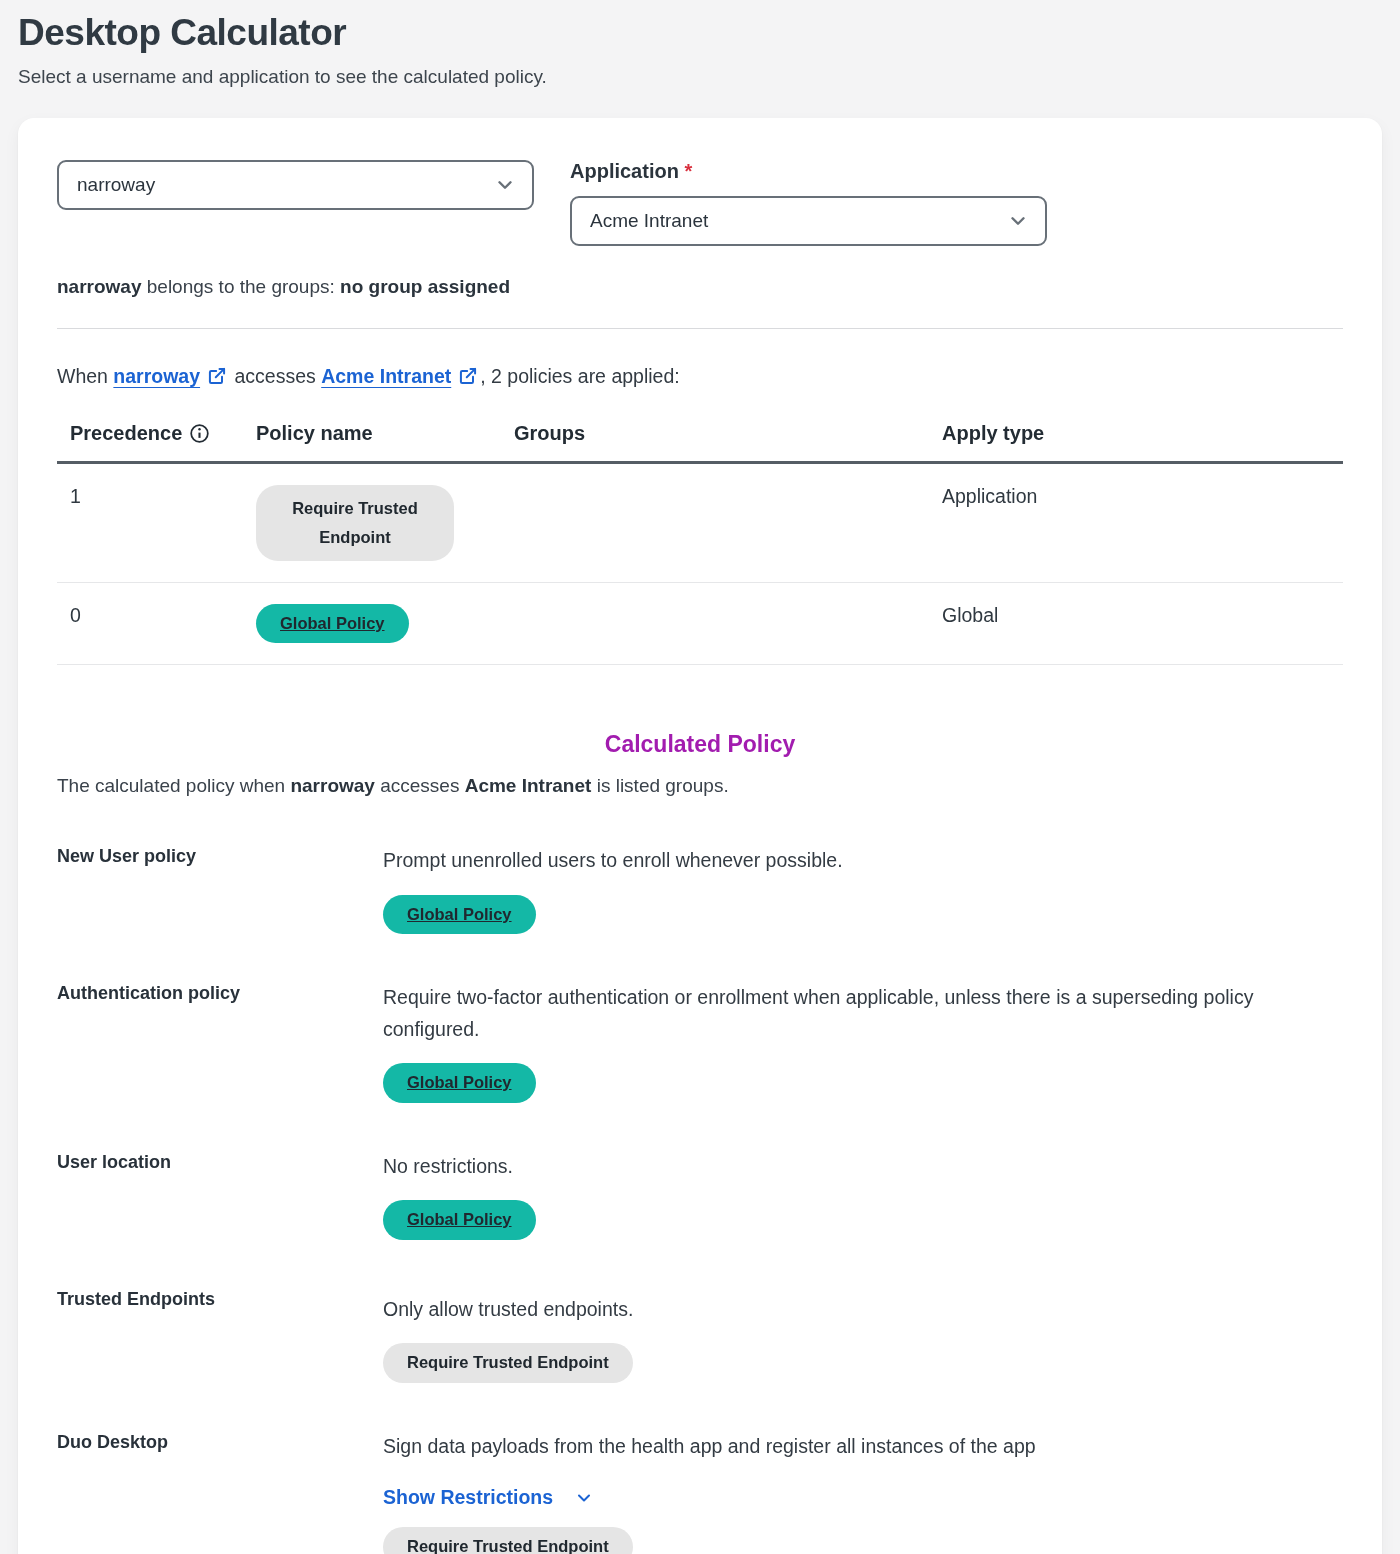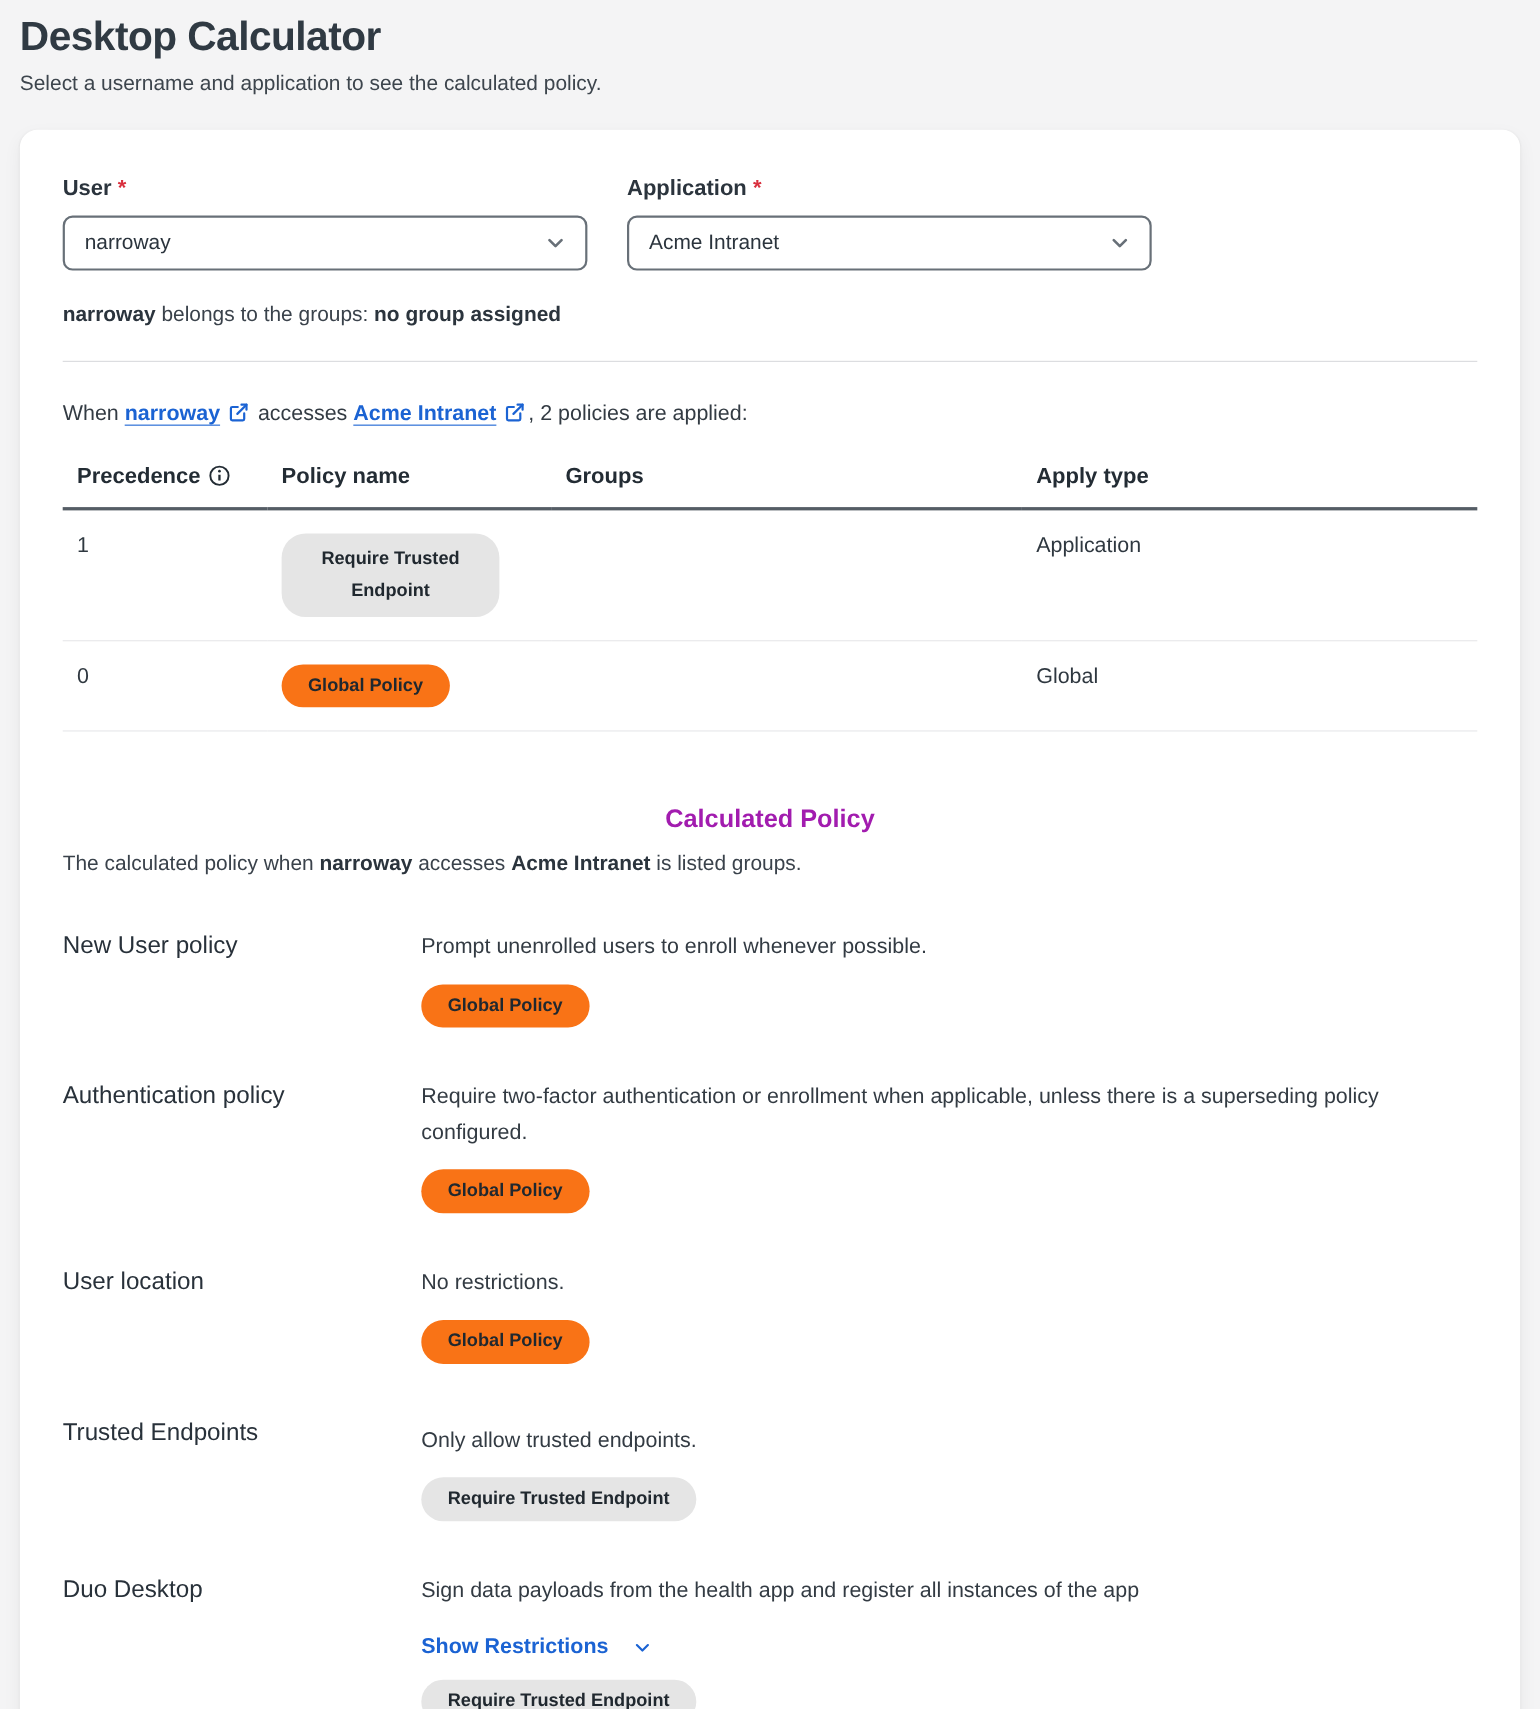--- a/index.html
+++ b/index.html
@@ -68,32 +68,32 @@
   }
   .info { display: inline-flex; vertical-align: -4px; margin-left: 7px; color: #232c34; cursor: pointer; }
 
   
   .badge {
     display: inline-block; border-radius: 22px;
     padding: 9px 24px; font-size: 16.5px; font-weight: bold; color: #20282f;
     line-height: 1.3;
   }
   .badge.pink { background: #e5e5e5; }
-  .badge.teal { background: #f97316; }
+  .badge.teal { background: #14b8a6; text-decoration: underline; }
   .badge.wrap {
     max-width: 198px; text-align: center; line-height: 1.75; padding: 9px 20px;
   }
 
   
   .calc-heading { font-size: 23px; font-weight: bold; color: #a21caf; margin: 66px 0 0; text-align: center; }
   .calc-desc { margin-top: 17px; font-size: 19px; color: #3a424b; }
   .calc-desc b { color: #2b343d; }
 
   .policy-item { display: grid; grid-template-columns: 326px 1fr; margin-top: 48px; }
-  .item-label { font-size: 22px; font-weight: normal; color: #28313a; padding-top: 1px; }
+  .item-label { font-size: 18px; font-weight: bold; color: #28313a; padding-top: 1px; }
   .item-content { font-size: 19.5px; color: #333b43; max-width: 920px; line-height: 1.62; }
   .item-badge-row { margin-top: 18px; }
   .show-restrictions {
     display: inline-flex; align-items: center; gap: 21px;
     color: #1b63d3; font-weight: bold; font-size: 19.5px;
     margin: 24px 0 0; cursor: pointer;
   }
   .show-restrictions .chev { color: #1b63d3; }
 </style>
 </head>
@@ -101,21 +101,20 @@
 
 <div class="page-header">
   <h1 class="page-title">Desktop Calculator</h1>
   <p class="page-subtitle">Select a username and application to see the calculated policy.</p>
 </div>
 
 <div class="card">
 
   <div class="form-row">
     <div class="field">
-      <div class="field-label"><span>User</span> <span class="req">*</span></div>
       <div class="select">
         <span>narroway</span>
         <span class="chev">
           <svg width="22" height="22" viewBox="0 0 24 24" fill="none" stroke="currentColor" stroke-width="2.6" stroke-linecap="round" stroke-linejoin="round">
               <polyline points="6 9 12 15 18 9"></polyline>
             </svg>
         </span>
       </div>
     </div>
     <div class="field">

